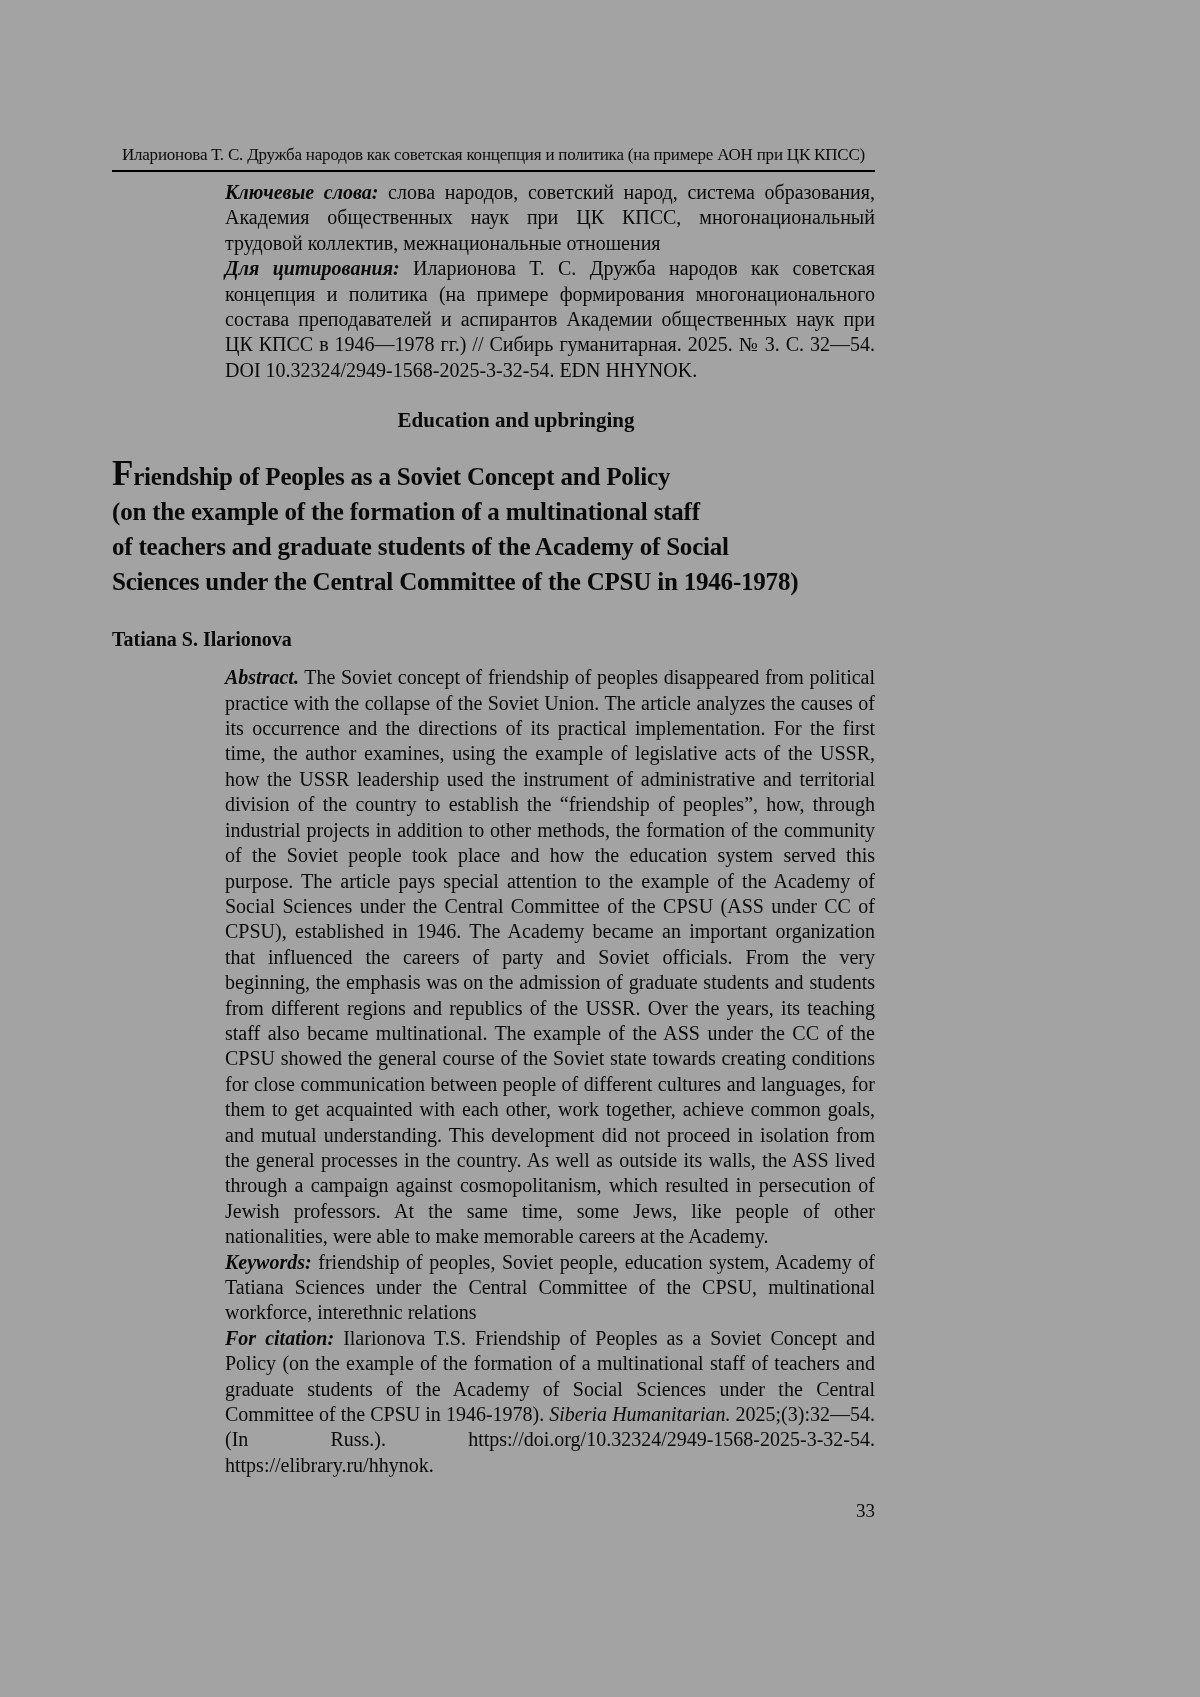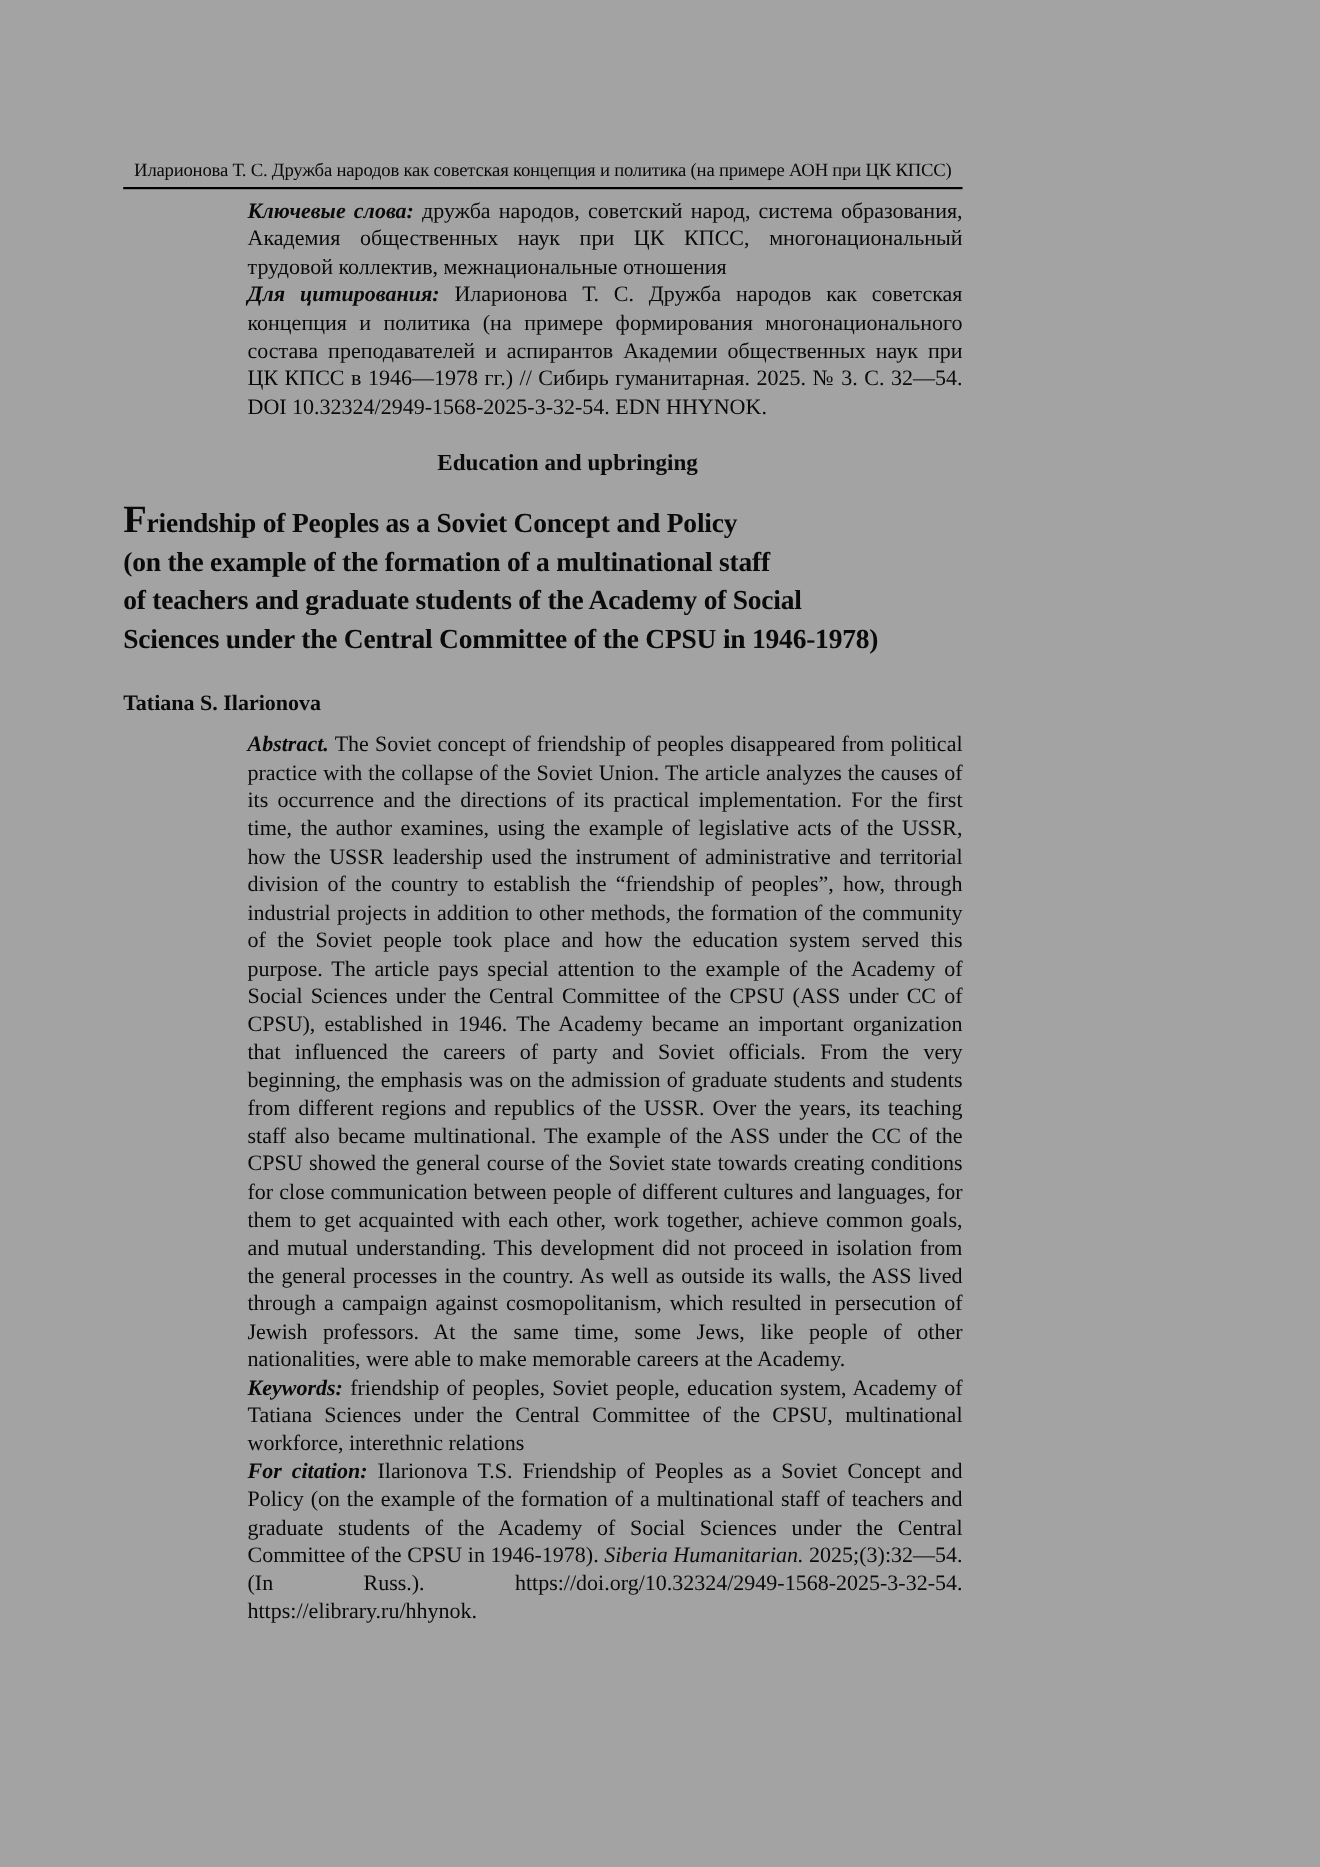--- a/index.html
+++ b/index.html
@@ -89,21 +89,21 @@
 <div class="page">
   <div class="content">
 
     <header>
       <div class="running-head">Иларионова Т. С. Дружба народов как советская концепция и политика (на примере АОН при ЦК КПСС)</div>
       <hr class="head-rule">
     </header>
 
     <p class="block first">
       <span class="label">Ключевые слова:</span>
-      <span>дружба народов, советский народ, система образования, Академия общественных наук при ЦК КПСС, многонациональный трудовой коллектив, межнациональные отношения</span>
+      <span>слова народов, советский народ, система образования, Академия общественных наук при ЦК КПСС, многонациональный трудовой коллектив, межнациональные отношения</span>
     </p>
 
     <p class="block">
       <span class="label">Для цитирования:</span>
       <span>Иларионова Т. С. Дружба народов как советская концепция и политика (на примере формирования многонационального состава преподавателей и аспирантов Академии общественных наук при ЦК КПСС в 1946—1978 гг.) // Сибирь гуманитарная. 2025. № 3. С. 32—54. DOI 10.32324/2949-1568-2025-3-32-54. EDN HHYNOK.</span>
     </p>
 
     <h2 class="section-heading">Education and upbringing</h2>
 
 
@@ -124,15 +124,16 @@
       </p>
 
       <p class="block">
         <span class="label">For citation:</span>
         <span>Ilarionova T.S. Friendship of Peoples as a Soviet Concept and Policy (on the example of the formation of a multinational staff of teachers and graduate students of the Academy of Social Sciences under the Central Committee of the CPSU in 1946-1978).</span>
         <span class="italic">Siberia Humanitarian.</span>
         <span>2025;(3):32—54. (In Russ.). https://doi.org/10.32324/2949-1568-2025-3-32-54. https://elibrary.ru/hhynok.</span>
       </p>
     </div>
 
+    <div class="page-number">33</div>
 
   </div>
 </div>
 
 </body></html>

